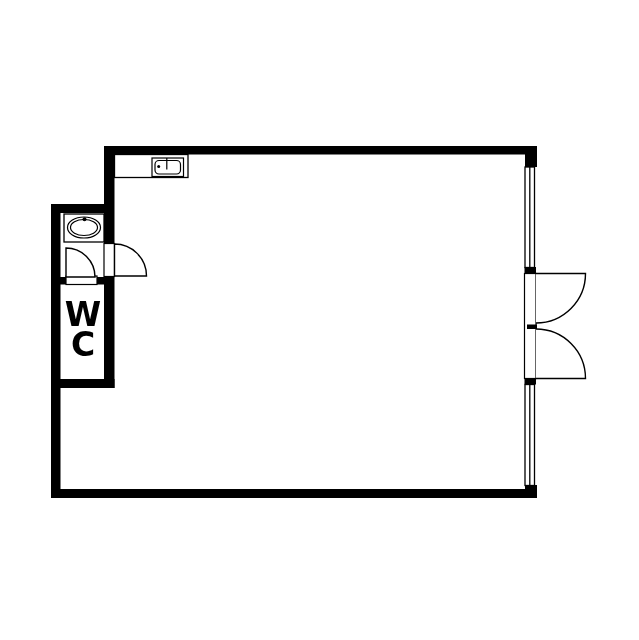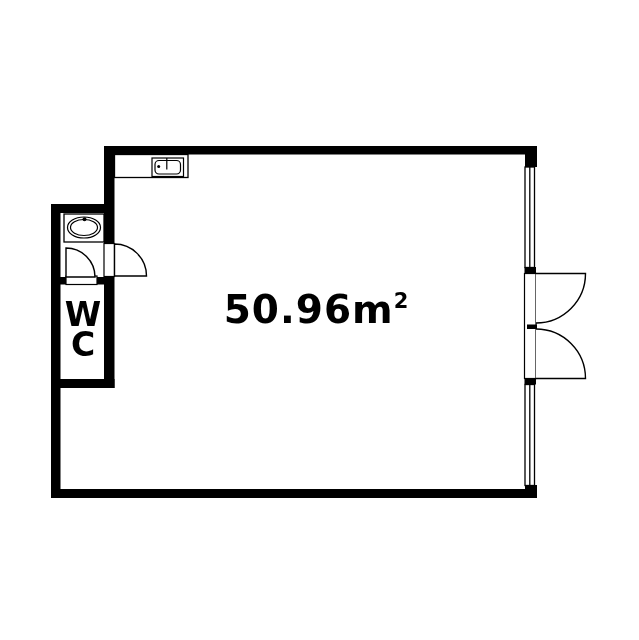--- a/index.html
+++ b/index.html
@@ -72,21 +72,20 @@
 
     <g fill="#fff" stroke="#000" stroke-width="1.3">
       <rect x="64" y="214" width="40" height="28"></rect>
       <ellipse cx="84" cy="227.5" rx="16.5" ry="10.5" stroke-width="1.2"></ellipse>
       <ellipse cx="84" cy="227.5" rx="13.5" ry="8" stroke-width="1.2"></ellipse>
       <circle cx="84.5" cy="219.3" r="2" fill="#000" stroke="none"></circle>
     </g>
   </svg>
 
   <div class="area-label">
-    <span class="line"><span>50.96</span><span>m</span><sup>2</sup></span>
   </div>
 
   <div class="wc-label">
     <div>W</div>
     <div>C</div>
   </div>
 
 </div>
 
 </body></html>

